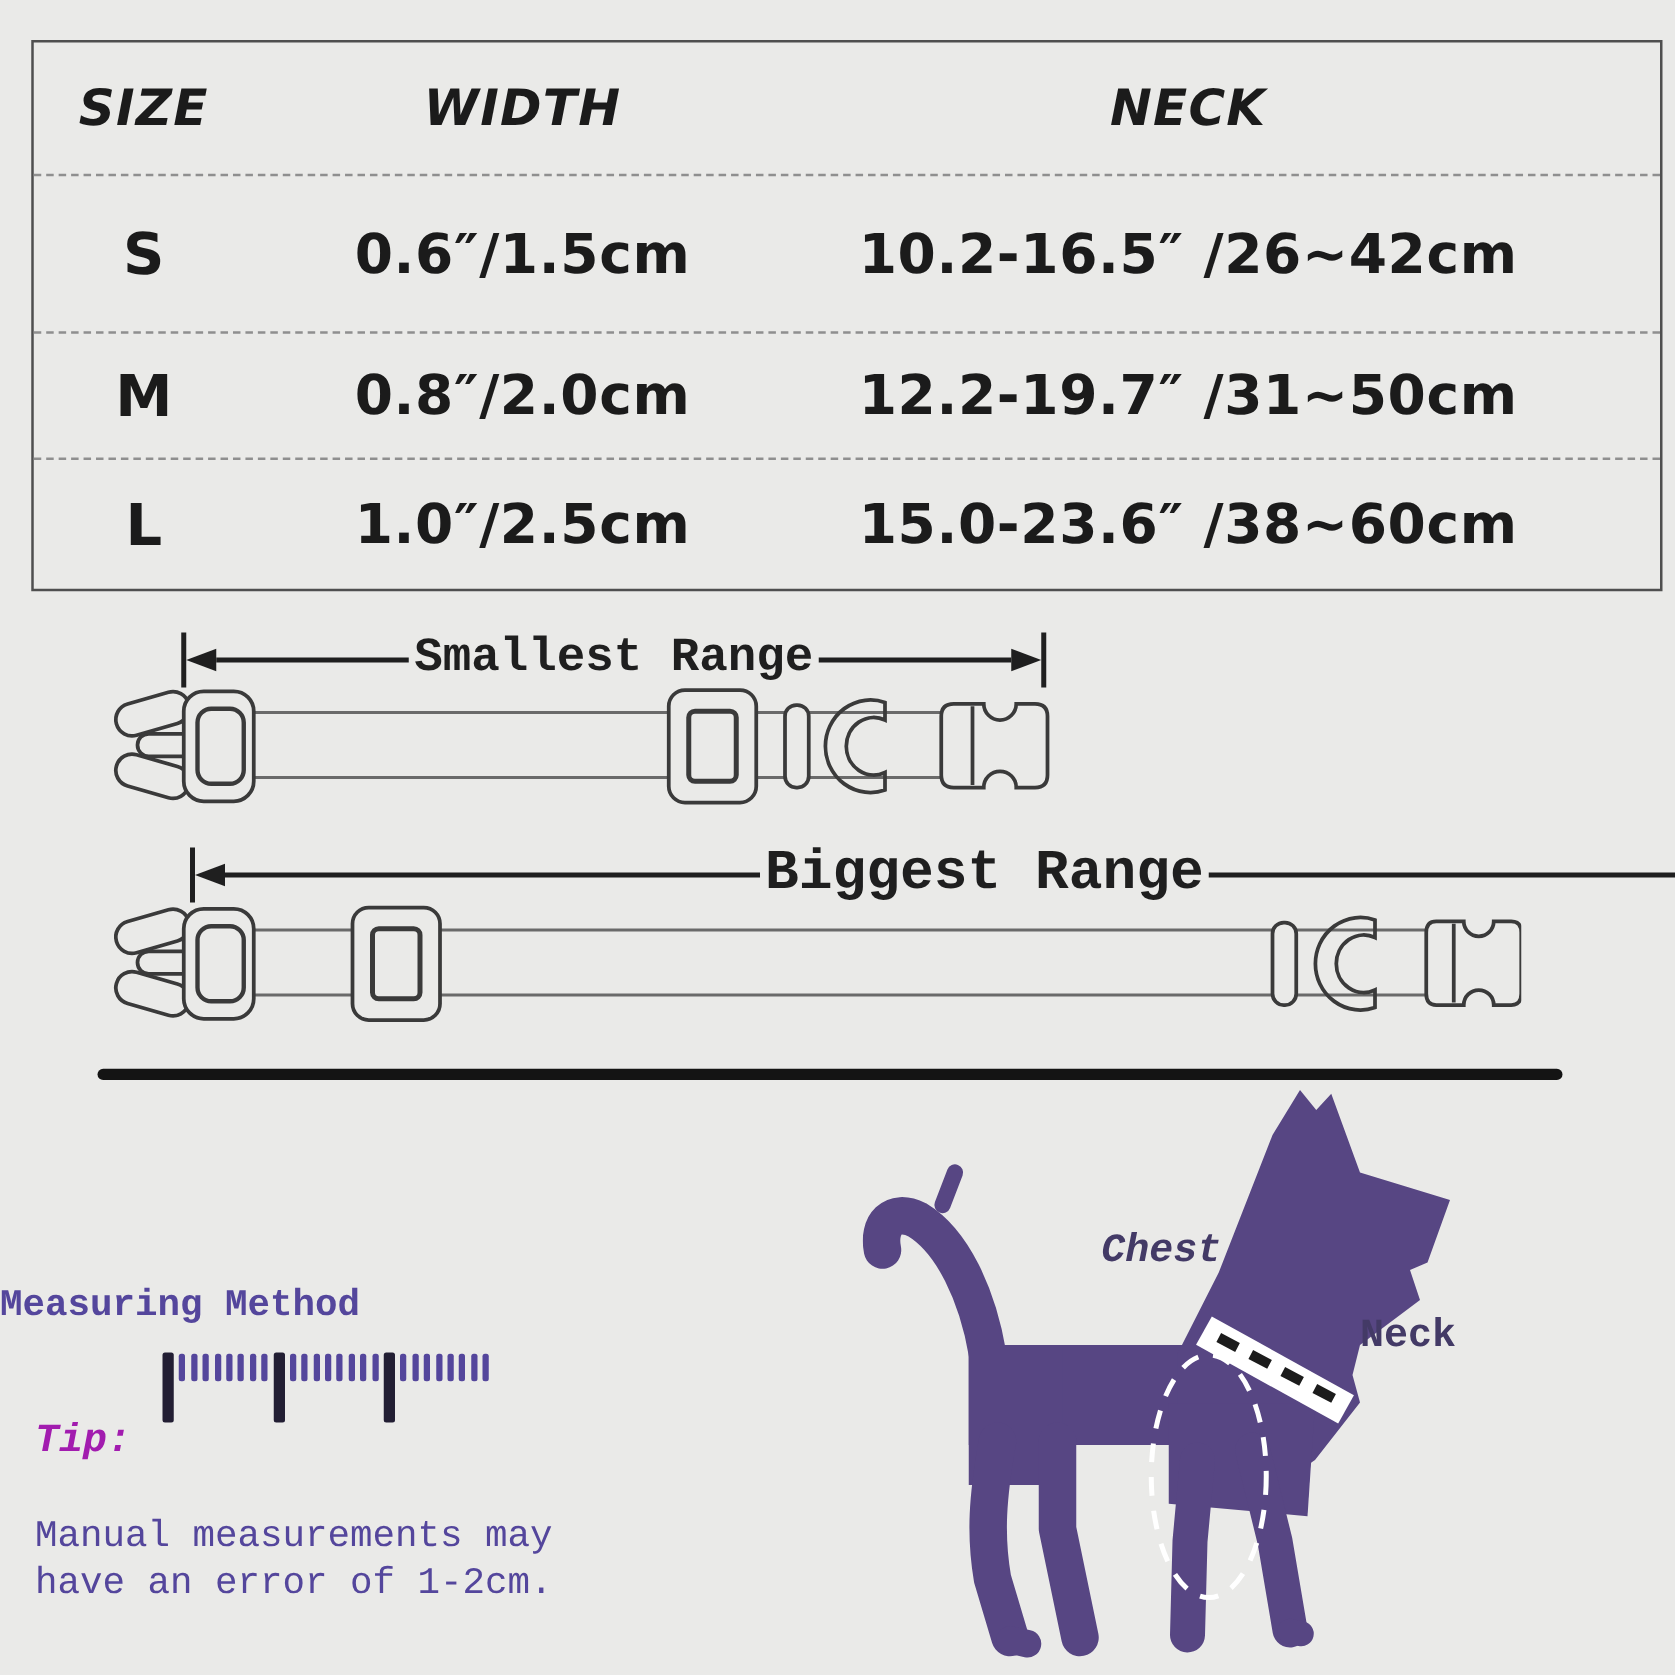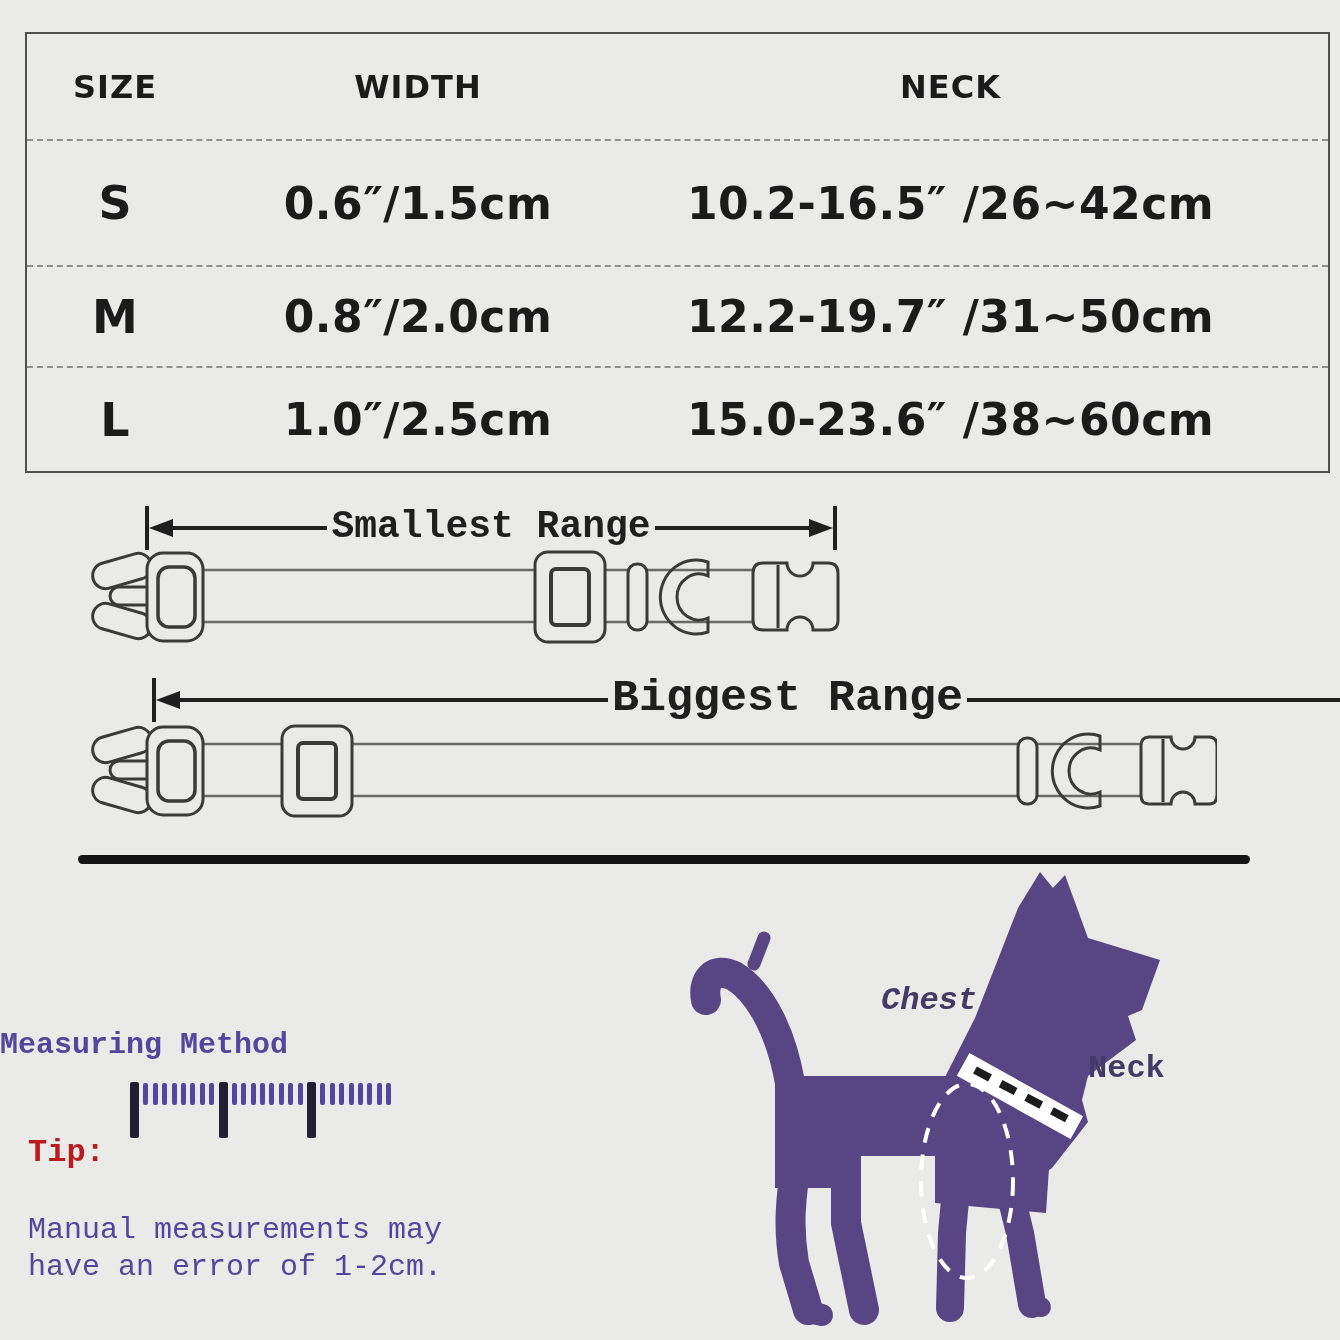--- a/index.html
+++ b/index.html
@@ -14,21 +14,21 @@
     border:2px solid #4f4f4f; box-sizing:border-box;
     display:grid;
     grid-template-rows:105px 126px 101px 1fr;
   }
   .trow{
     display:grid; grid-template-columns:176px 430px 1fr;
     align-items:center;
   }
   .trow + .trow{ border-top:2px dashed #8f8f8f; }
   .cell{ text-align:center; color:#1b1b1b; white-space:nowrap; }
-  .th{ font-size:32px; font-weight:700; letter-spacing:1px; }
+  .th{ font-size:40px; font-weight:700; letter-spacing:1px;font-style:italic; }
   .td-size{ font-size:46px; font-weight:600; }
   .td-val{ font-size:44px; font-weight:600; letter-spacing:0.5px; }
   .col-neck{ padding-right:60px; }
   
   .range-arrow{
     position:absolute; display:flex; align-items:center; height:48px;
     color:#1f1f1f;
     text-align:right;
   }
   .range-arrow .endbar{ width:4px; height:44px; background:#1f1f1f; }
@@ -67,21 +67,21 @@
     font-family:"Liberation Mono", monospace; font-weight:700;
     font-size:30px; color:#54469c;
   }
   .ruler{ position:absolute; left:130px; top:1082px; display:flex; align-items:flex-start; gap:4.4px; }
   .tick{ border-radius:2px; }
   .tick.major{ width:9px; height:56px; background:#221e33; }
   .tick.minor{ width:5px; height:22px; background:#54469c; margin-top:1px; }
   .tip-label{
     position:absolute; left:28px; top:1134px;
     font-family:"Liberation Mono", monospace; font-weight:700;
-    font-size:32px; color:#b91c1c;
+    font-size:32px; color:#a21caf;font-style:italic;
   }
   .tip-note{
     position:absolute; left:28px; top:1180px;
     font-family:"Liberation Mono", monospace; font-weight:400;
     font-size:30px; line-height:37px; color:#54469c; white-space:nowrap;margin-top:32px;
   }
 </style>
 </head>
 <body>
 

